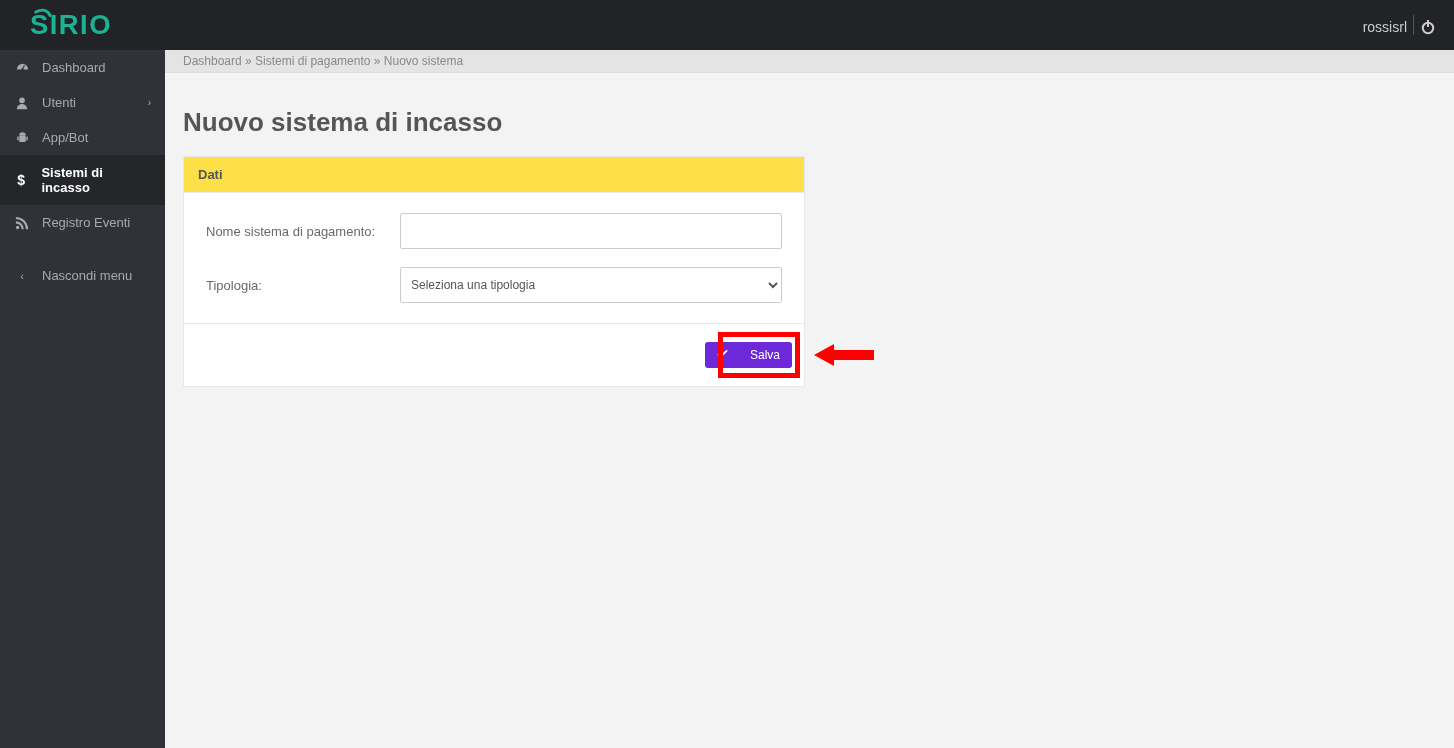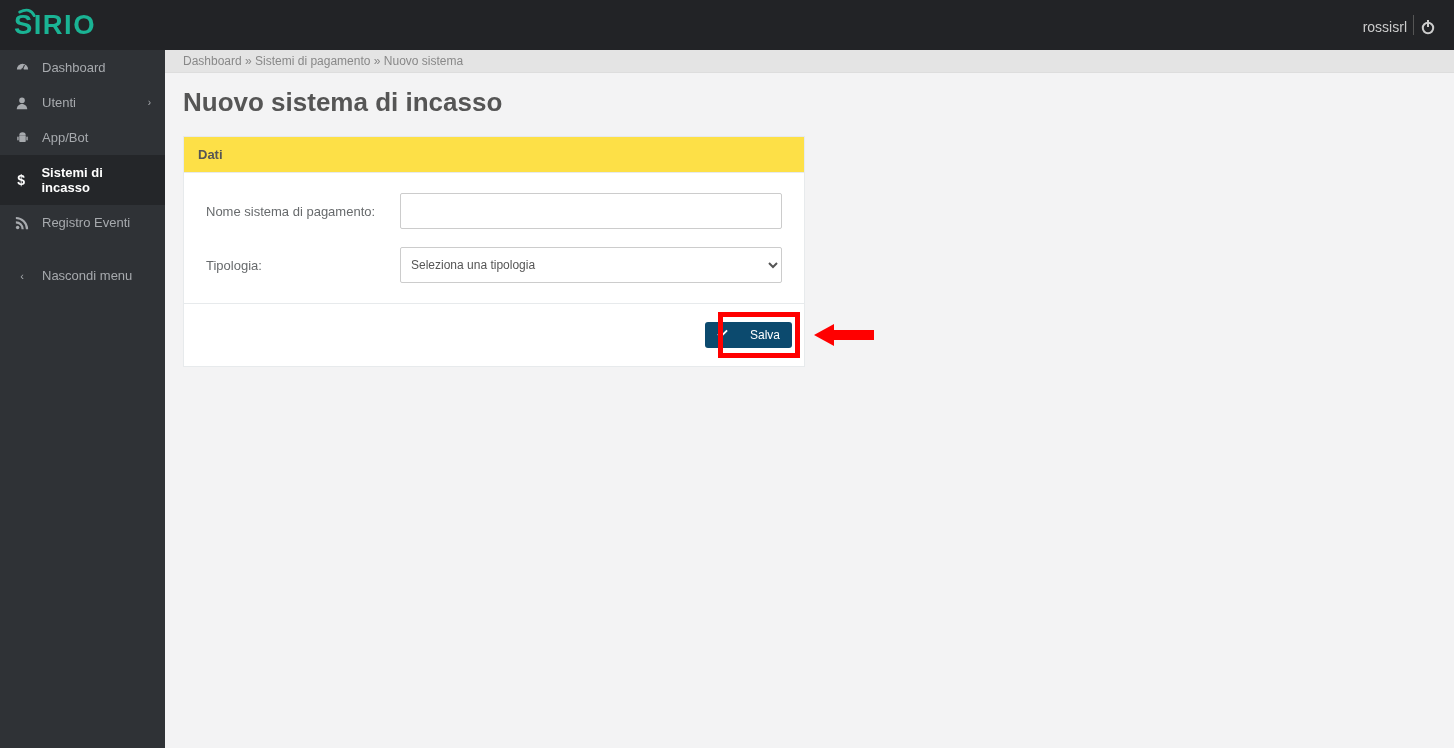--- a/index.html
+++ b/index.html
@@ -1,19 +1,19 @@
 <!DOCTYPE html>
 <html><head>
 <meta charset="utf-8">
 <style>
 * { margin: 0; padding: 0; box-sizing: border-box; }
 body { font-family: "Helvetica Neue", Helvetica, Arial, sans-serif; font-size: 13px; color: #676a6c; background: #f3f3f4; }
 
 
-.navbar { height: 50px; background: #222326; display: flex; align-items: center; justify-content: space-between; padding: 0 18px 0 0; }
+.navbar { height: 50px; background: #222326; display: flex; align-items: center; justify-content: space-between; padding: 0 18px 0 16px; }
 .logo { height: 50px; display: flex; align-items: center; padding-left: 14px; }
 .logo svg { height: 34px; }
 .nav-right { display: flex; align-items: flex-end; gap: 6px; color: #ccc; font-size: 14px; }
 .nav-right .divider { width: 1px; height: 20px; background: #555; }
 .nav-right .power-icon { cursor: pointer; display: flex; align-items: center; }
 
 .layout { display: flex; min-height: calc(100vh - 50px); }
 
 
 .sidebar { width: 165px; background: #2f3236; color: #a7aaae; flex-shrink: 0; }
@@ -21,33 +21,33 @@
 .sidebar li { display: flex; align-items: center; gap: 12px; padding: 10px 14px; cursor: pointer; font-size: 13px; }
 .sidebar li.active { background: #242629; color: #fff; font-weight: 600; }
 .sidebar li .icon { width: 16px; display: flex; justify-content: center; }
 .sidebar li .chev { margin-left: auto; font-size: 10px; }
 .sidebar .sep { height: 18px; }
 
 
 .main { flex: 1; background: #f3f3f4; }
 .breadcrumb { background: #e4e4e4; padding: 4px 18px; font-size: 12px; color: #888; border-bottom: 1px solid #ddd; }
 .breadcrumb a { color: #888; text-decoration: none; }
-.page-title { font-size: 26px; font-weight: 700; color: #555; padding: 14px 18px 18px; }
+.page-title { font-size: 26px; font-weight: 700; color: #555; padding: 14px 18px 18px; margin-top: 20px; }
 
 .panel { margin: 0 18px 18px; width: 622px; background: #fff; border: 1px solid #e7eaec; }
 .panel-hd { background: #fde047; border-bottom: 1px solid #e7eaec; padding: 10px 14px; font-weight: 700; color: #555; }
 .panel-body { padding: 20px 22px; }
 .form-row { display: flex; align-items: center; margin-bottom: 18px; }
 .form-row label { width: 194px; font-size: 13px; color: #676a6c; }
 .form-row .control { flex: 1; }
 .form-row input[type=text], .form-row select { width: 100%; height: 36px; border: 1px solid #ccc; border-radius: 2px; padding: 2px 6px; font-size: 12px; color: #555; background: #fff; }
 .form-row select { appearance: auto; }
 .panel-ft { border-top: 1px solid #e7eaec; padding: 18px 12px; display: flex; justify-content: flex-end; position: relative; }
 
-.btn-save { background: #0c4a6e; border: none; color: #fff; font-size: 12px; padding: 6px 12px; border-radius: 3px; display: inline-flex; gap: 22px; cursor: pointer; }
+.btn-save { background: #6d28d9; border: none; color: #fff; font-size: 12px; padding: 6px 12px; border-radius: 3px; display: inline-flex; gap: 22px; cursor: pointer; }
 
 
 .highlight-box { position: absolute; border: 5px solid #ff0000; width: 82px; height: 46px; top: 8px; right: 4px; pointer-events: none; }
 .arrow { position: absolute; top: 20px; right: -70px; display: flex; align-items: center; pointer-events: none; }
 .arrow .head { width: 0; height: 0; border-top: 11px solid transparent; border-bottom: 11px solid transparent; border-right: 20px solid #ff0000; }
 .arrow .shaft { width: 40px; height: 10px; background: #ff0000; }
 
 .icon svg { display: block; }
 </style>
 </head>

